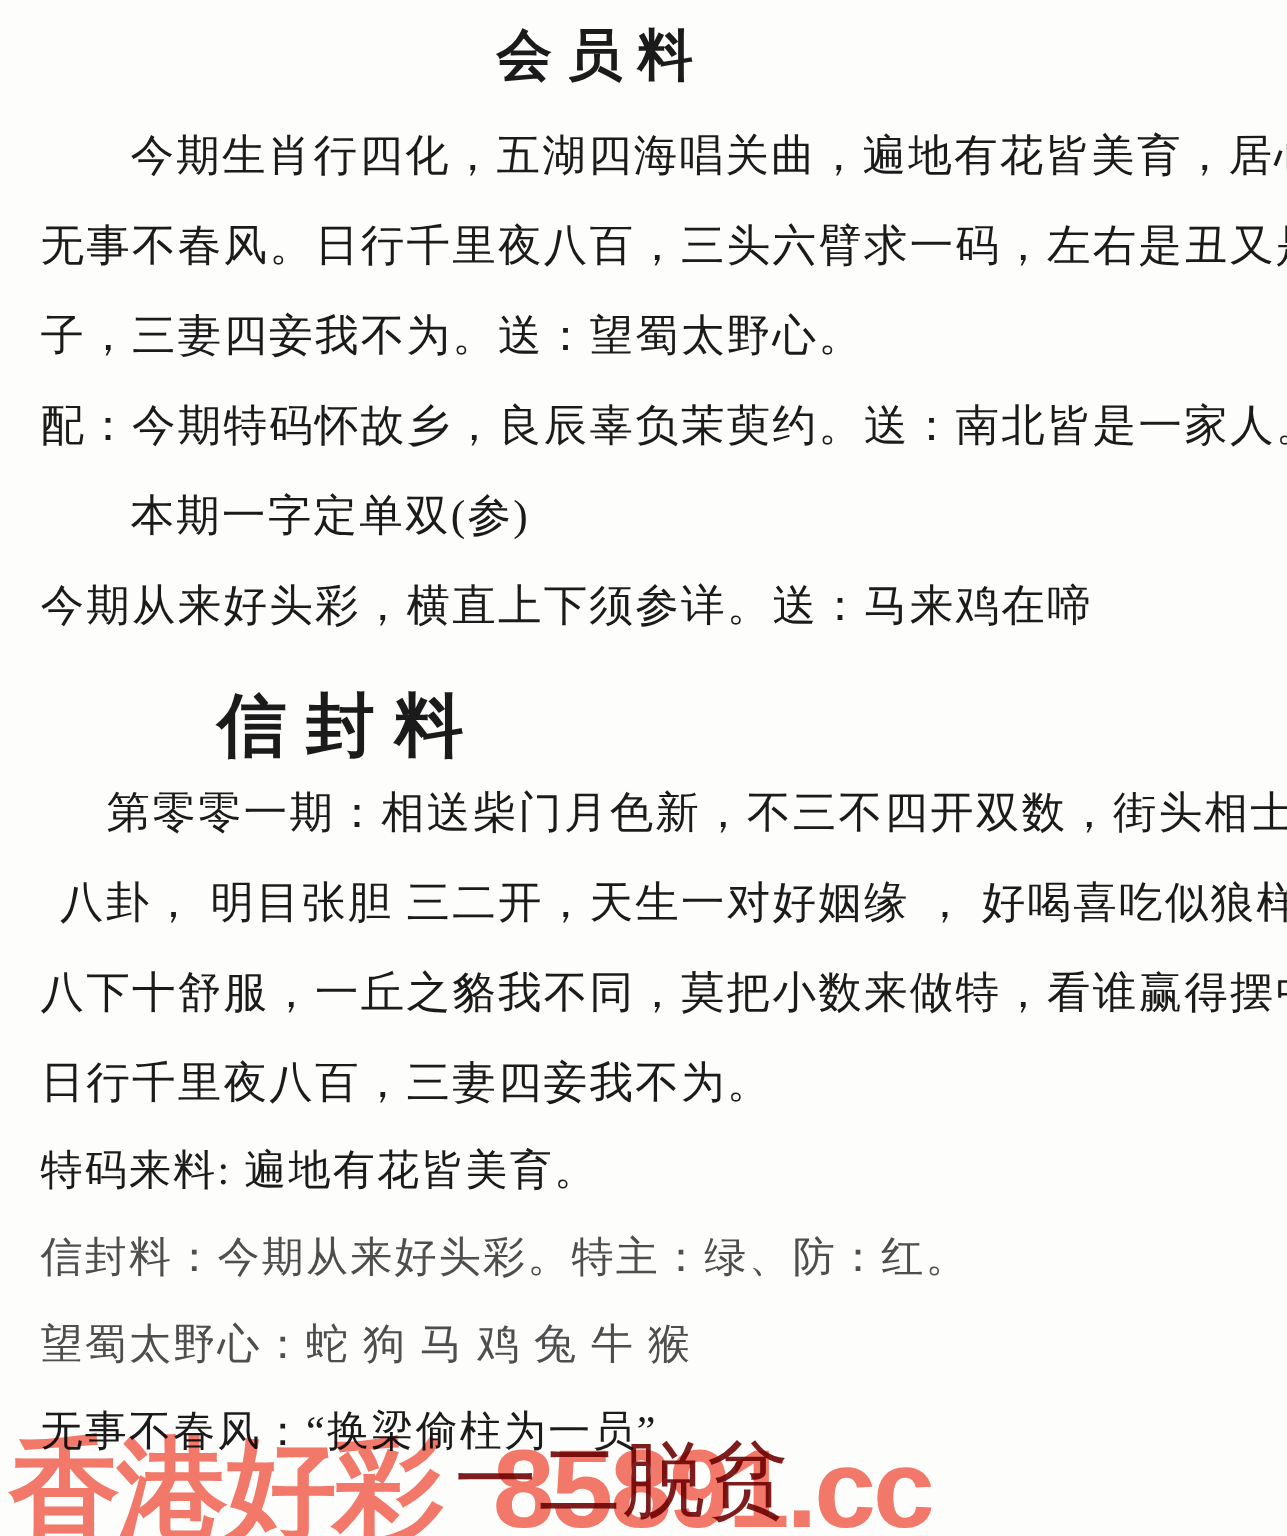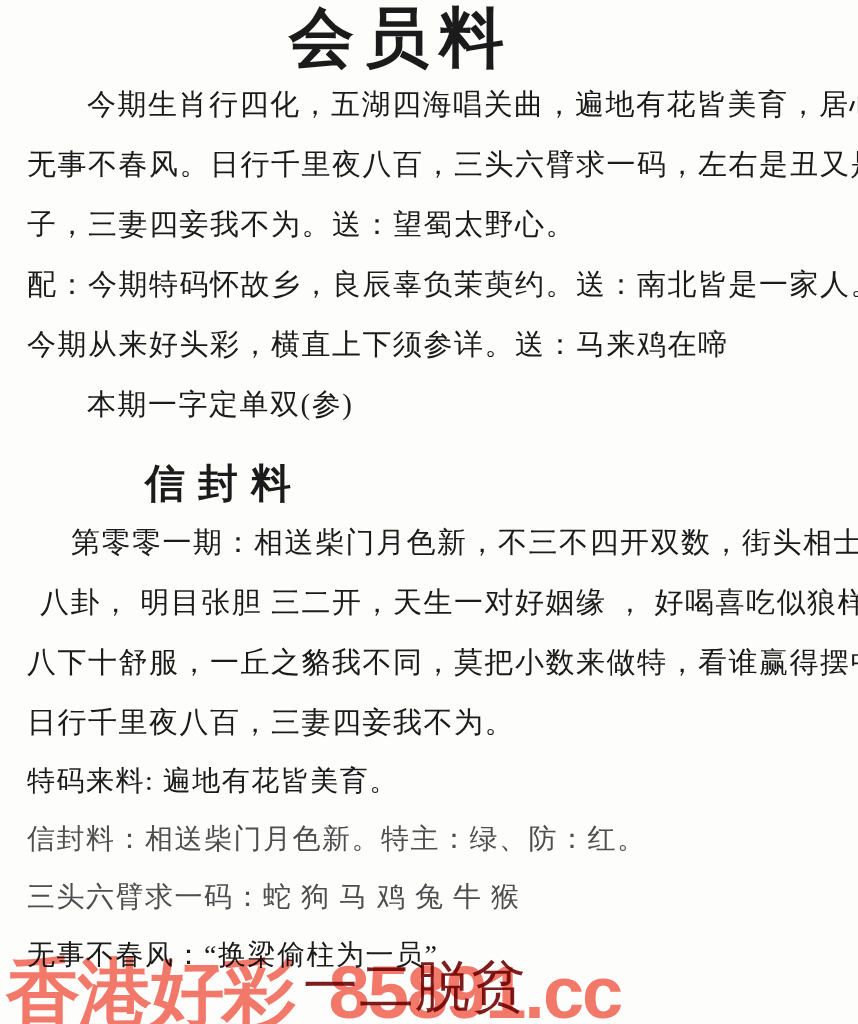--- a/index.html
+++ b/index.html
@@ -14,21 +14,21 @@
     background: #fdfdfc;
     overflow: hidden;
     font-family: "Liberation Serif", "DejaVu Serif", serif;
     color: #1b1b1b;
   }
   .content {
     padding: 6px 26px 0 27px;
   }
   .main-title {
     text-align: center;
-    font-size: 65px;
+    font-size: 37px;
     font-weight: bold;
     letter-spacing: 10px;
     height: 68px;
     line-height: 64px;
     position: relative;
     left: -28px;
     margin: 0;
   }
   .line {
     font-size: 29px;
@@ -54,21 +54,21 @@
     height: 76px;
     margin-top: 2px;
   }
   .envelope-label {
     font-size: 28px;
     letter-spacing: 1px;
     line-height: 50px;
     white-space: nowrap;
   }
   .envelope-title {
-    font-size: 40px;
+    font-size: 46px;
     font-weight: bold;
     letter-spacing: 13px;
     line-height: 56px;
     margin-left: 118px;
     white-space: nowrap;
   }
   .watermark {
     position: absolute;
     left: 6px;
     top: 944px;
@@ -99,33 +99,33 @@
 
 <div class="page">
   <div class="content">
 
     <h1 class="main-title">会员料</h1>
 
     <div class="line indent-2">今期生肖行四化，五湖四海唱关曲，遍地有花皆美育，居心</div>
     <div class="line">无事不春风。日行千里夜八百，三头六臂求一码，左右是丑又是</div>
     <div class="line">子，三妻四妾我不为。送：望蜀太野心。</div>
     <div class="line">配：今期特码怀故乡，良辰辜负茉萸约。送：南北皆是一家人。</div>
+    <div class="line indent-2">本期一字定单双(参)</div>
     <div class="line">今期从来好头彩，横直上下须参详。送：马来鸡在啼</div>
-    <div class="line indent-2">本期一字定单双(参)</div>
 
     <div class="envelope-header">
       <span class="envelope-title">信封料</span>
     </div>
 
     <div class="line indent-15">第零零一期：相送柴门月色新，不三不四开双数，街头相士算</div>
     <div class="line pad-left">八卦， 明目张胆 三二开，天生一对好姻缘 ， 好喝喜吃似狼样， 七上</div>
     <div class="line">八下十舒服，一丘之貉我不同，莫把小数来做特，看谁赢得摆中主，</div>
     <div class="line">日行千里夜八百，三妻四妾我不为。</div>
     <div class="line-sm">特码来料: 遍地有花皆美育。</div>
-    <div class="line-sm faint">信封料：相送柴门月色新。特主：绿、防：红。</div>
-    <div class="line-sm faint">三头六臂求一码：蛇 狗 马 鸡 兔 牛 猴</div>
+    <div class="line-sm faint">信封料：今期从来好头彩。特主：绿、防：红。</div>
+    <div class="line-sm faint">望蜀太野心：蛇 狗 马 鸡 兔 牛 猴</div>
     <div class="line-sm">无事不春风：“换梁偷柱为一员”</div>
 
   </div>
 
   <div class="watermark">香港好彩 85891.cc</div>
   <div class="overlay-handwriting">一二脱贫</div>
 </div>
 
 </body></html>

